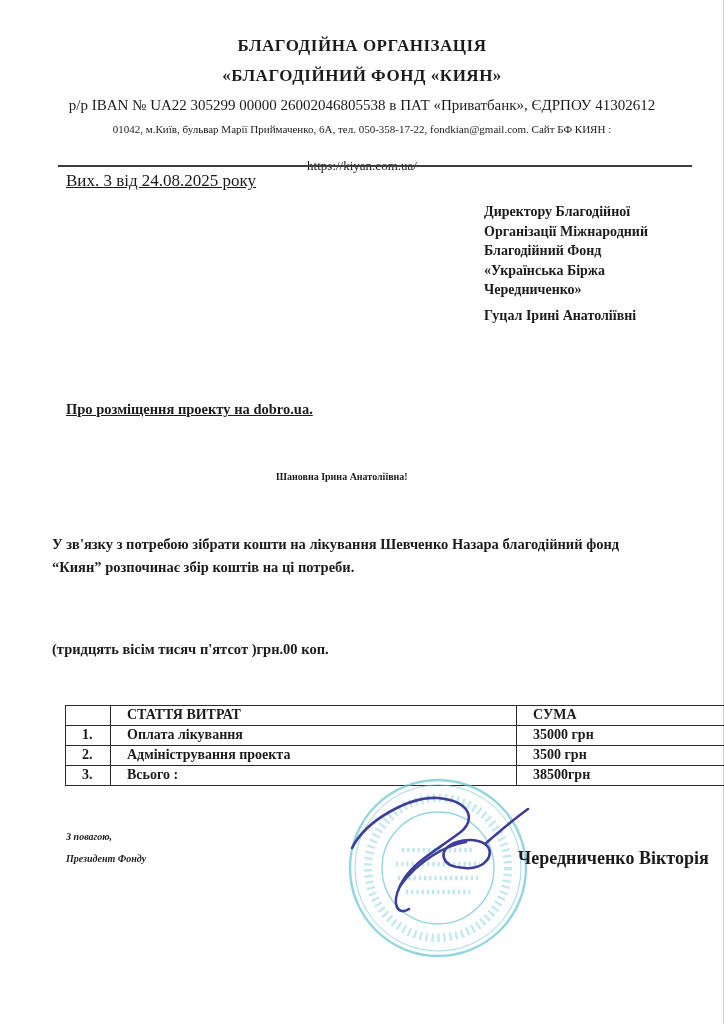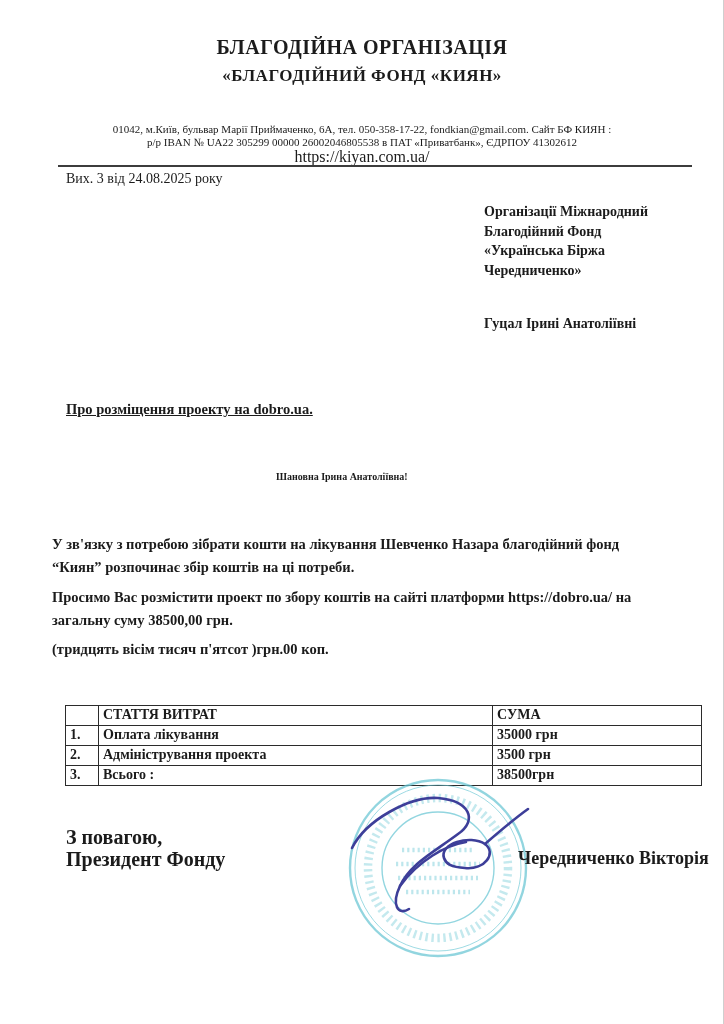--- a/index.html
+++ b/index.html
@@ -14,37 +14,37 @@
     background: #ffffff;
     font-family: "Liberation Serif", "DejaVu Serif", serif;
     color: #1b1b1b;
     overflow: hidden;
     box-shadow: inset -1px 0 0 #cfcfcf;
   }
   .abs { position: absolute; }
   .center { left: 0; width: 724px; text-align: center; }
   .b { font-weight: bold; }
 
-  .org1 { top: 36px; font-size: 20px; letter-spacing: 0.5px; }
+  .org1 { top: 36px; font-size: 17px; letter-spacing: 0.5px; }
   .org2 { top: 66px; font-size: 17px; letter-spacing: 0.5px; }
-  .bank { top: 97px;  font-size: 11px; margin-top: 39px; }
+  .bank { top: 97px;  font-size: 15px; }
   .addr { top: 123px; font-size: 11px; }
-  .site { top: 148px; font-size: 16px; font-family: Liberation Serif, serif; }
+  .site { top: 158px; font-size: 13px; font-family: Liberation Serif, serif; }
 
   .rule {
     top: 165px; left: 58px; width: 634px; height: 0;
     border-top: 2px solid #3c3c3c;
   }
-  .refline { top: 171px; left: 66px; font-size: 14px; }
+  .refline { top: 171px; left: 66px; font-size: 17px; text-decoration: underline; }
 
   .recipient {
     top: 202px; left: 484px; width: 215px;
     font-size: 14px; line-height: 19.5px;
   }
-  .recipient .name { margin-top: 34px; }
+  .recipient .name { margin-top: 6px; }
 
   .subject { top: 401px; left: 66px; font-size: 14.5px; text-decoration: underline; }
   .greeting { top: 471px; left: 276px; font-size: 10px; }
 
   .para {
     left: 52px; width: 600px;
     font-size: 14.5px; line-height: 23px;
   }
   .p1 { top: 533px; }
   .p2 { top: 586px; }
@@ -54,63 +54,63 @@
     position: absolute;
     top: 705px; left: 65px;
     border-collapse: collapse;
     font-size: 14px; font-weight: bold;
     table-layout: fixed;
     width: 623px;
   }
   table.expenses td {
     border: 1.6px solid #2b2b2b;
     height: 18px;
-    padding: 0 3px 1px 4px;
+    padding: 0 3px 1px 16px;
     overflow: hidden;
     white-space: nowrap;
   }
   td.col-num  { width: 25px; }
   td.col-item { width: 386px; }
   td.col-sum  { width: 201px; }
 
   .closing {
     top: 826px; left: 66px;
-    font-size: 20px; line-height: 22px;
+    font-size: 10px; line-height: 22px; font-style: italic;
   }
   .signer { top: 848px; left: 518px; font-size: 18px; }
 
   .stampsig { left: 338px; top: 768px; }
 </style>
 </head>
 <body>
 
 <div class="page">
 
   <div class="abs center b org1">БЛАГОДІЙНА ОРГАНІЗАЦІЯ</div>
   <div class="abs center b org2">«БЛАГОДІЙНИЙ ФОНД «КИЯН»</div>
   <div class="abs center bank">р/р IBAN № UA22 305299 00000 26002046805538  в ПАТ «Приватбанк», ЄДРПОУ 41302612</div>
   <div class="abs center addr">01042, м.Київ, бульвар Марії Приймаченко, 6А, тел. 050-358-17-22, fondkian@gmail.com. Сайт БФ КИЯН :</div>
   <div class="abs center site">https://kiyan.com.ua/</div>
 
   <div class="abs rule"></div>
   <div class="abs refline">Вих. 3  від 24.08.2025 року</div>
 
   <div class="abs b recipient">
+    <div>Директору Благодійної</div>
     <div>Організації Міжнародний</div>
     <div>Благодійний Фонд</div>
     <div>«Українська Біржа</div>
     <div>Чередниченко»</div>
     <div class="name">Гуцал Ірині Анатоліївні</div>
   </div>
 
   <div class="abs b subject">Про розміщення проекту на dobro.ua.</div>
   <div class="abs b greeting">Шановна Ірина Анатоліївна!</div>
 
   <div class="abs b para p1">У зв'язку з потребою зібрати кошти на лікування Шевченко Назара благодійний фонд “Киян” розпочинає збір коштів на ці потреби.</div>
-  <div class="abs b para p2">Просимо Вас розмістити проект по збору коштів на сайті платформи  https://dobro.ua/  на загальну суму 38500,00 грн.</div>
   <div class="abs b para p3">(тридцять вісім тисяч п'ятсот  )грн.00 коп.</div>
 
   <table class="expenses">
     <tbody>
       <tr>
         <td class="col-num"></td>
         <td class="col-item">СТАТТЯ ВИТРАТ</td>
         <td class="col-sum">СУМА</td>
       </tr>
       <tr>

